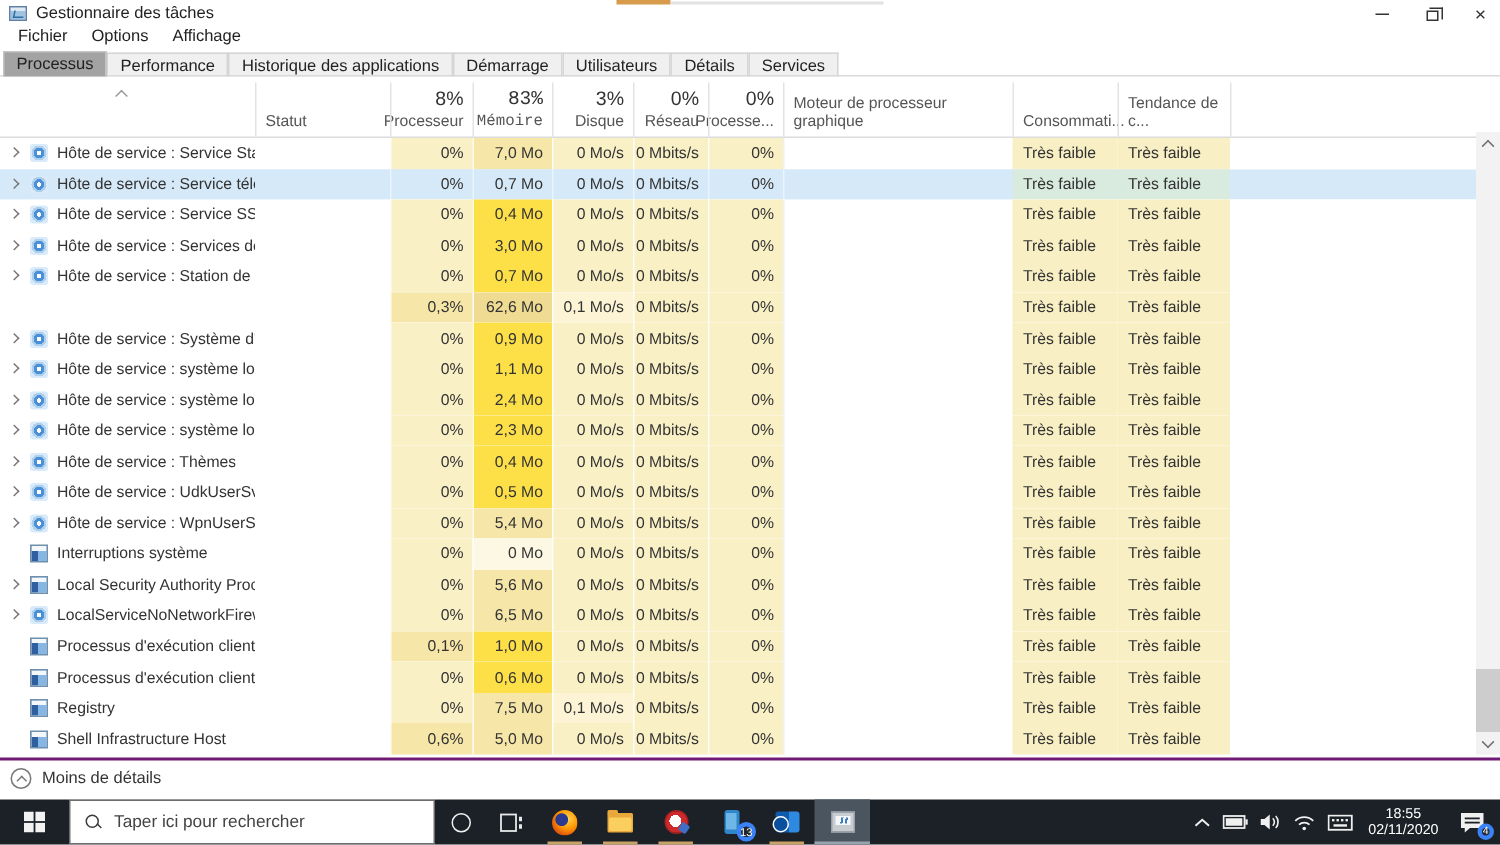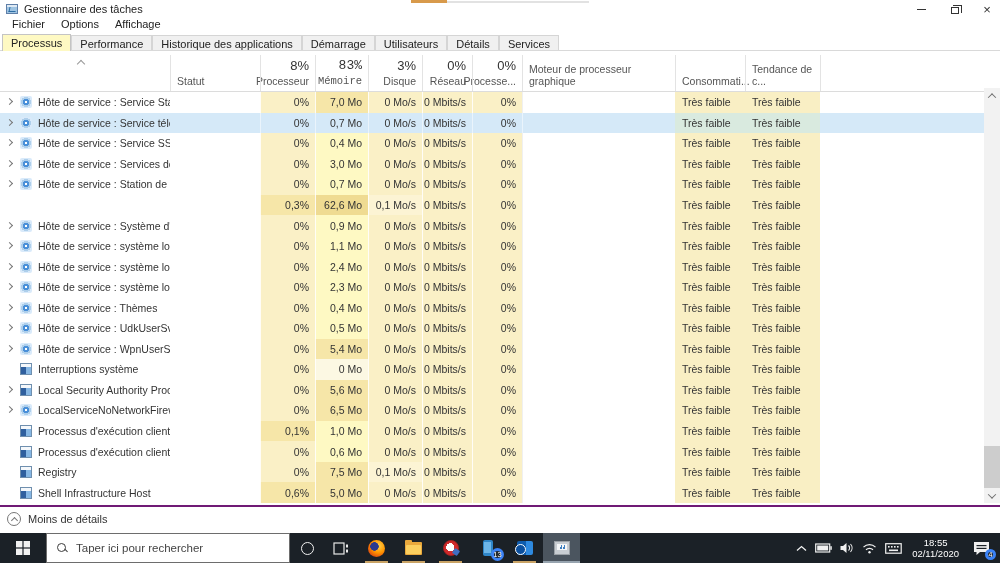--- a/index.html
+++ b/index.html
@@ -28,21 +28,21 @@
 
   
   #menubar { position:absolute; left:4px; top:18px; height:14px; display:flex; gap:0; }
   .menu-item { font-size:11px; color:#222; padding:0 8px; cursor:default; }
 
   
   #tabs { position:absolute; left:2px; top:34px; height:17px; display:flex; align-items:flex-end; }
   #tabstrip-line { position:absolute; left:0; top:50px; width:100%; height:1px; background:#d9d9d9; }
   .tab { font-size:11px; color:#222; padding:2px 8px 3px; background:#f0f0f0;
     border:1px solid #d5d5d5; border-bottom:none; margin-right:0; position:relative; height:16px; }
-  .tab.active { background:#fef9c3; border-color:#c4c4c4; height:17px; z-index:2; }
+  .tab.active { background:#a3a3a3; border-color:#c4c4c4; height:17px; z-index:2; }
 
   
   #thead { position:absolute; left:0; top:53px; width:984px; height:39px; border-bottom:1px solid #dcdcdc; background:#fff; }
   .hsep { position:absolute; top:2px; bottom:0; width:1px; background:#e3e3e3; }
   .hcol { position:absolute; top:0; height:100%; }
   .hpct { position:absolute; right:6px; top:5px; font-size:13px; color:#333; }
   .hlbl { position:absolute; right:6px; bottom:4px; font-size:10.5px; color:#555; }
   .hlbl.left { right:auto; left:7px; }
   #sort-chevron { position:absolute; left:78px; top:6px; width:7px; height:7px; }
   #sort-chevron::before { content:""; position:absolute; left:0; top:2px; width:5px; height:5px;
@@ -59,21 +59,21 @@
   .c-status { left:170px; width:90px; }
   .c-cpu    { left:260px; width:55px; }
   .c-mem    { left:315px; width:53px; }
   .c-disk   { left:368px; width:54px; }
   .c-net    { left:422px; width:50px; }
   .c-gpu    { left:472px; width:50px; }
   .c-engine { left:522px; width:153px; border-left:1px solid #f0f0f0; }
   .c-power  { left:675px; width:70px; justify-content:flex-start; padding-left:7px; }
   .c-trend  { left:745px; width:75px; justify-content:flex-start; padding-left:7px; }
   .h1  { background:#faf0c6; }
-  .h15 { background:#fef9c3; }
+  .h15 { background:#fde047; }
   .h2  { background:#f6e6a8; }
   .h3  { background:#efdb92; }
   .h0  { background:#fcf8e3; }
   .hd  { background:#fcf4d4; }
   .hp  { background:#f9efc4; }
   .row.selected .cell { background:#d5e9f8; border-left-color:rgba(255,255,255,.5); }
   .row.selected .c-power, .row.selected .c-trend { background:#d9eadf; }
 
   .expander { width:12px; height:12px; position:relative; flex:0 0 12px; }
   .expander::before { content:""; position:absolute; left:3px; top:3px; width:4px; height:4px;

